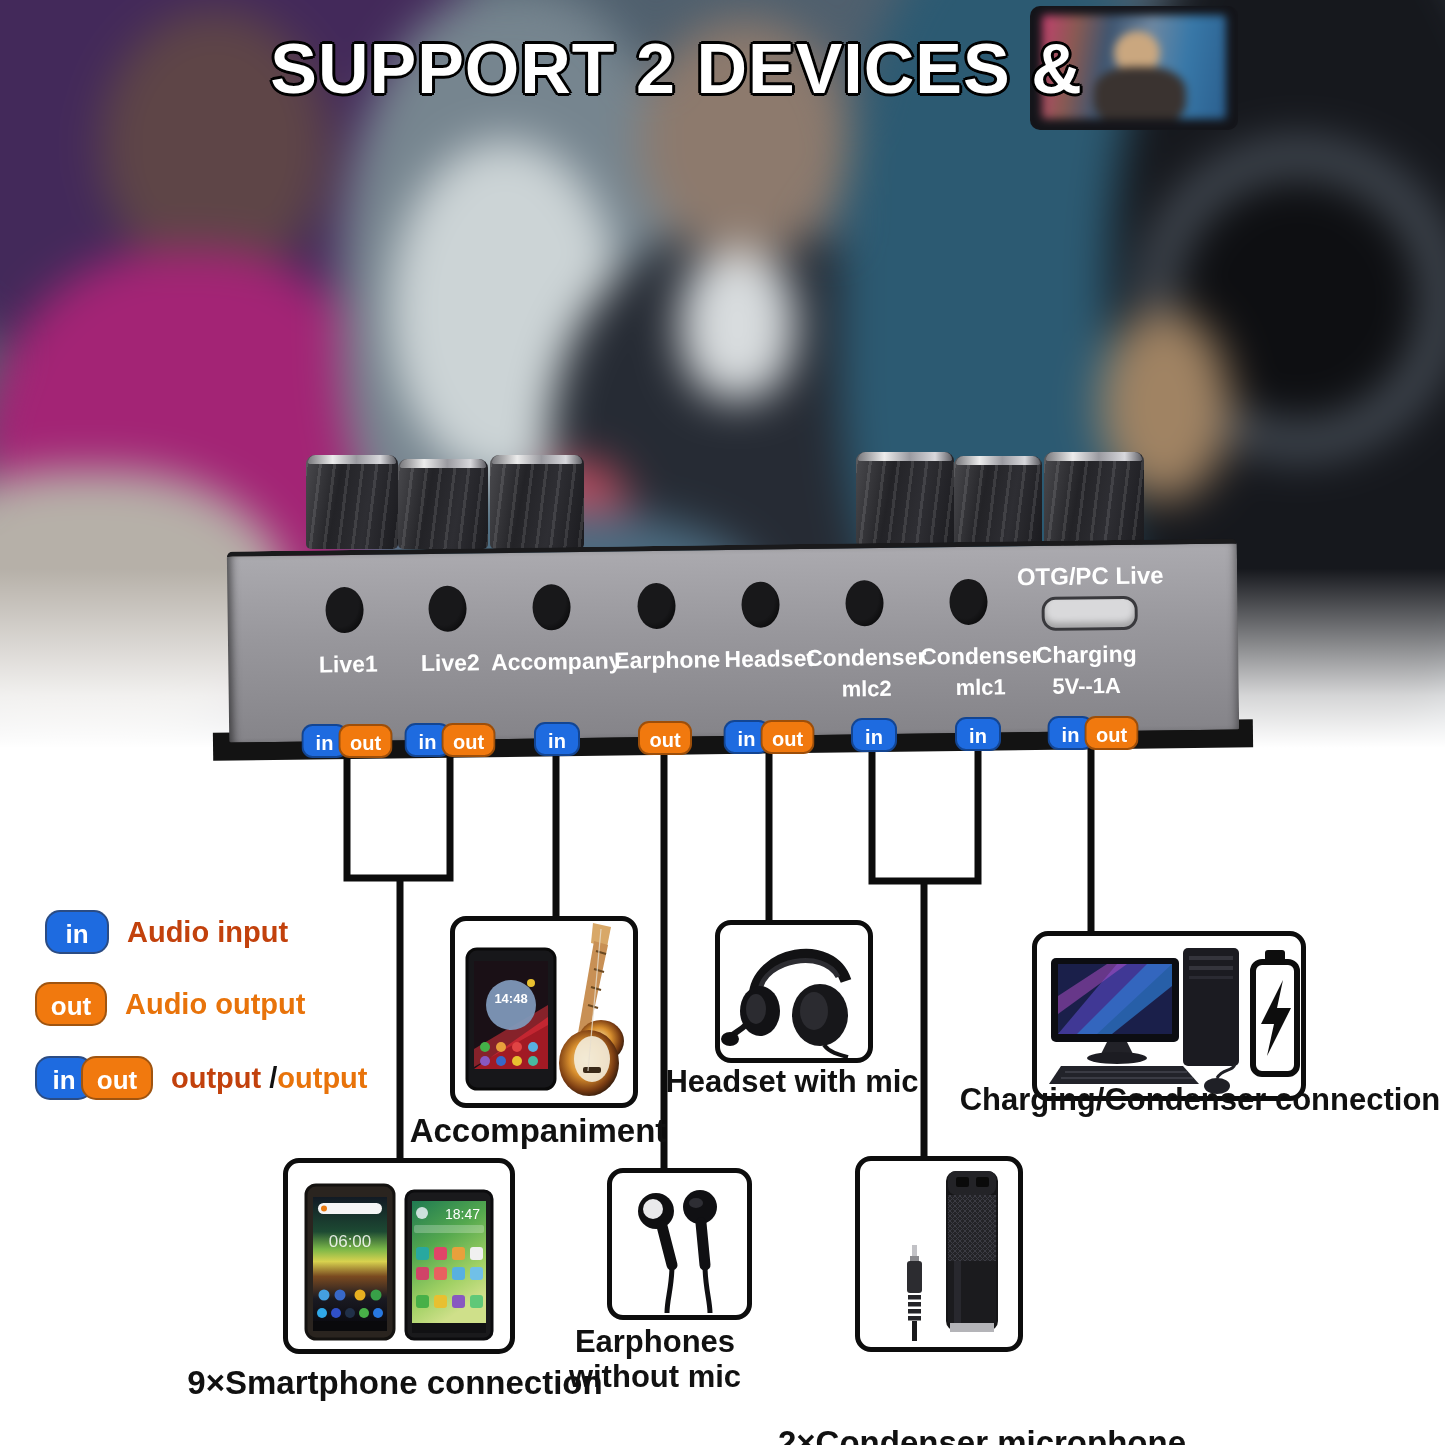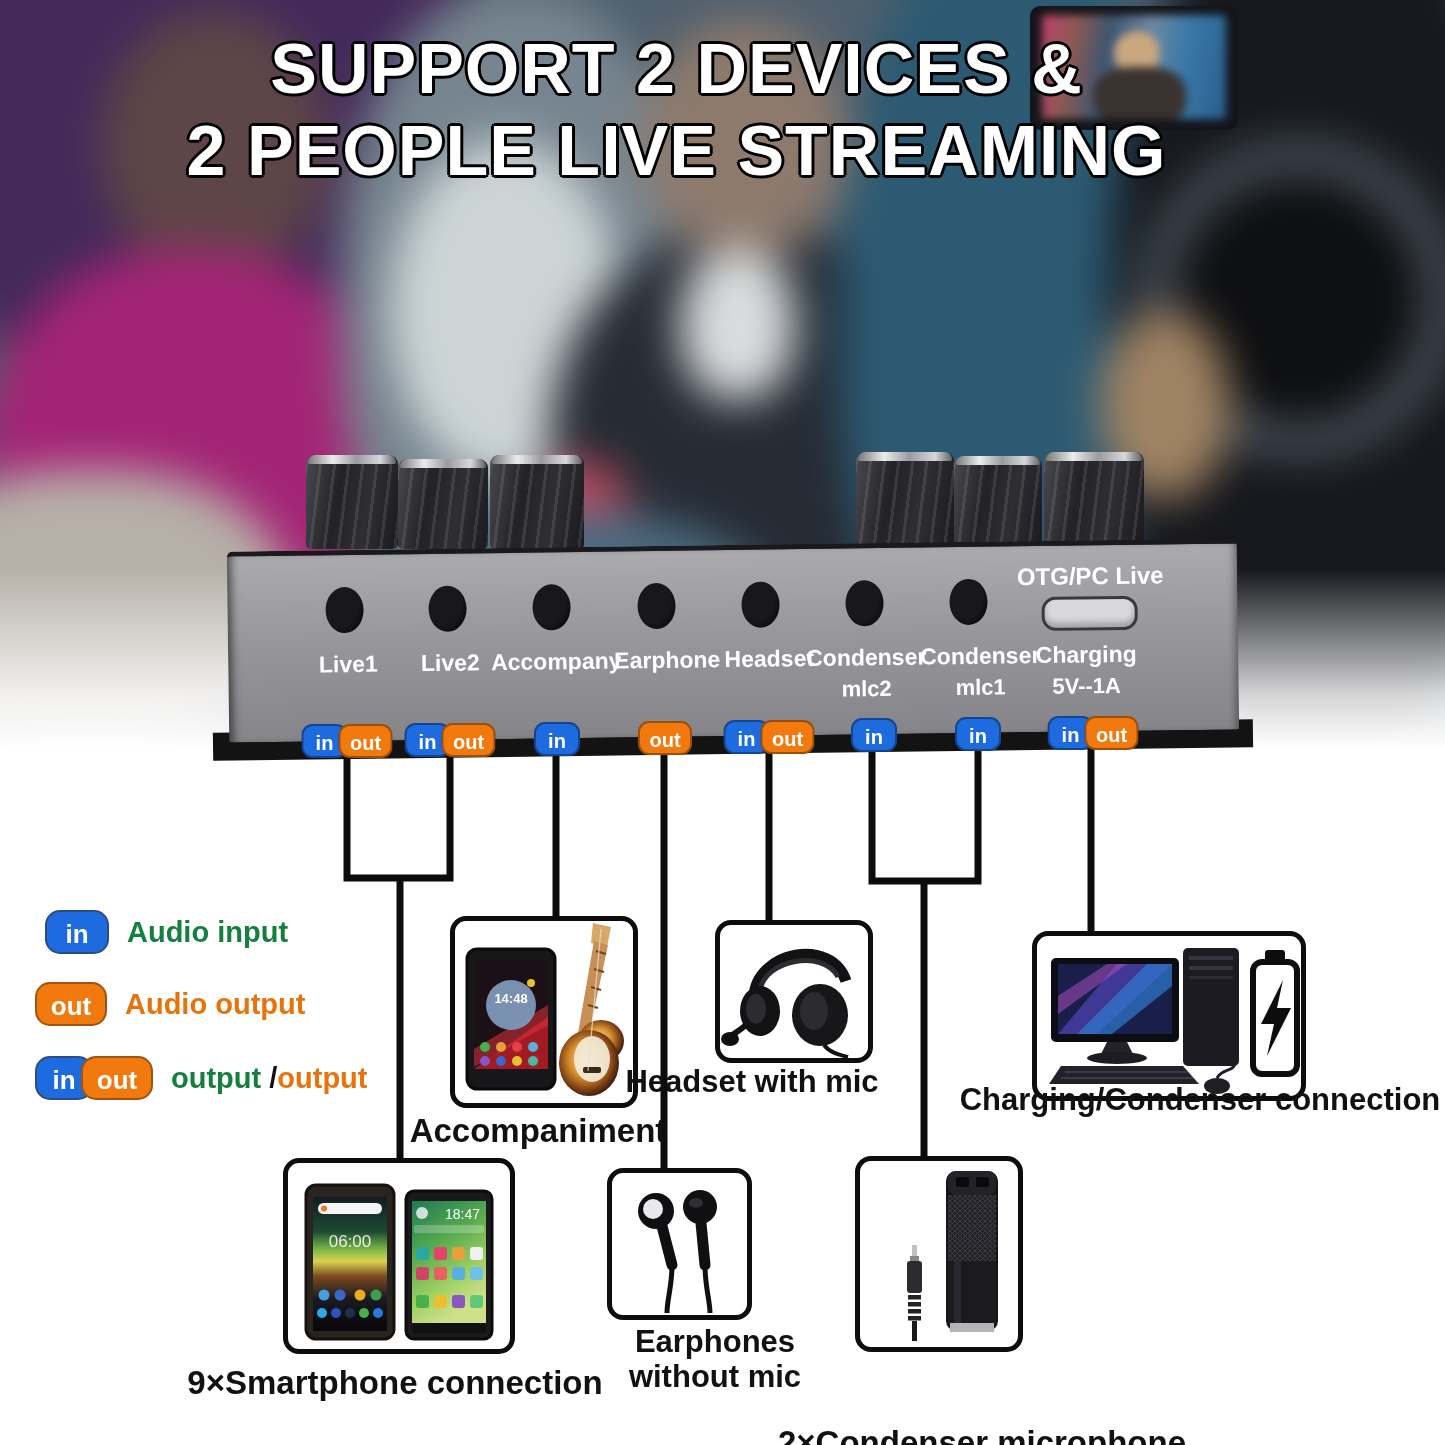--- a/index.html
+++ b/index.html
@@ -72,21 +72,21 @@
   .lines{position:absolute;left:0;top:0;z-index:5;}
 
   
   .legend-row{position:absolute;display:flex;align-items:center;z-index:2;}
   .lpill{height:44px;line-height:44px;border-radius:15px;color:#fff;font-weight:bold;font-size:26px;
          text-align:center;border:2px solid rgba(60,40,20,.45);box-sizing:border-box;}
   .lpill-in{background:#1e6be0;width:64px;}
   .lpill-out{background:#f1790e;width:72px;}
   .legend-row .lpill + .lpill{margin-left:-12px;}
   .ltext{font-weight:bold;font-size:29px;margin-left:18px;white-space:nowrap;}
-  .lt-blue{color:#15803d;} .lt-orange{color:#e8730a;} .lt-black{color:#111;font-weight:bold;}
+  .lt-blue{color:#c2410c;} .lt-orange{color:#e8730a;} .lt-black{color:#111;font-weight:bold;}
 
   
   .dbox{position:absolute;background:#fff;border:5px solid #0d0d0d;border-radius:16px;z-index:7;box-sizing:border-box;}
   .dbox svg{position:absolute;left:0;top:0;}
   .caption{position:absolute;transform:translateX(-50%);color:#111;font-weight:bold;white-space:nowrap;z-index:7;
            text-align:center;}
 </style>
 </head>
 <body>
 
@@ -114,21 +114,20 @@
       <div class="cam-screen">
           <div class="cam-face"></div>
           <div class="cam-suitblob"></div>
         </div>
     </div>
     <div class="photo-fade"></div>
   </div>
 
   <div class="title">
     <div>SUPPORT 2 DEVICES &amp;</div>
-    <div>2 PEOPLE LIVE STREAMING</div>
   </div>
 
   <div class="knob" style="left:306px;top:455px;width:92px;height:94px;"></div>
   <div class="knob" style="left:398px;top:459px;width:90px;height:90px;"></div>
   <div class="knob" style="left:490px;top:455px;width:94px;height:94px;"></div>
   <div class="knob" style="left:856px;top:452px;width:98px;height:94px;"></div>
   <div class="knob" style="left:954px;top:456px;width:88px;height:90px;"></div>
   <div class="knob" style="left:1044px;top:452px;width:100px;height:94px;"></div>
 
   <div class="band"></div>
@@ -279,21 +278,21 @@
       <path d="M40 66 C44 34 104 24 118 52" stroke="#2c2c31" stroke-width="5" fill="none"></path>
       <ellipse cx="40" cy="86" rx="20" ry="25" fill="#121215"></ellipse>
       <ellipse cx="36" cy="84" rx="10" ry="15" fill="#2b2b30"></ellipse>
       <ellipse cx="100" cy="90" rx="28" ry="31" fill="#17171a"></ellipse>
       <ellipse cx="94" cy="86" rx="14" ry="19" fill="#2b2b30"></ellipse>
       <path d="M28 98 C20 106 14 108 10 112" stroke="#121214" stroke-width="6" fill="none"></path>
       <ellipse cx="10" cy="114" rx="9" ry="7" fill="#0e0e10"></ellipse>
       <path d="M104 120 C110 128 120 130 128 132" stroke="#121214" stroke-width="4" fill="none"></path>
     </svg>
   </div>
-  <div class="caption" style="left:752px;top:1064px;font-size:31px;">Headset with mic</div>
+  <div class="caption" style="left:792px;top:1064px;font-size:31px;">Headset with mic</div>
 
   <div class="dbox" style="left:1032px;top:931px;width:274px;height:170px;">
     <svg width="264" height="160" viewBox="0 0 264 160">
       <rect x="146" y="12" width="56" height="118" rx="5" fill="#1b1b21"></rect>
       <rect x="152" y="20" width="44" height="4" fill="#34343c"></rect>
         <rect x="152" y="30" width="44" height="4" fill="#34343c"></rect>
       <rect x="152" y="40" width="44" height="3" fill="#2a2a32"></rect>
       <rect x="14" y="22" width="128" height="84" rx="5" fill="#0c0d12"></rect>
       <rect x="21" y="28" width="114" height="70" fill="#1a1f4a"></rect>
       <polygon points="21,98 80,28 135,28 60,98" fill="#4a3fa8" opacity="0.8"></polygon>
@@ -379,21 +378,21 @@
       <circle cx="44" cy="38" r="18" fill="#0f0f11"></circle>
       <circle cx="41" cy="36" r="10" fill="#e9e9eb"></circle>
       <path d="M50 53 L60 92" stroke="#0f0f11" stroke-width="11" stroke-linecap="round"></path>
       <path d="M60 92 C60 114 55 126 55 140" stroke="#0f0f11" stroke-width="5" fill="none"></path>
       <circle cx="88" cy="34" r="17" fill="#101013"></circle>
       <ellipse cx="84" cy="30" rx="7" ry="5" fill="#2e2e34"></ellipse>
       <path d="M89 50 L93 92" stroke="#101013" stroke-width="11" stroke-linecap="round"></path>
       <path d="M93 92 C93 114 98 128 98 140" stroke="#101013" stroke-width="5" fill="none"></path>
     </svg>
   </div>
-  <div class="caption" style="left:715px;top:1324px;font-size:31px;line-height:35px;">
+  <div class="caption" style="left:655px;top:1324px;font-size:31px;line-height:35px;">
     <div>Earphones</div>
     <div>without mic</div>
   </div>
 
   <div class="dbox" style="left:855px;top:1156px;width:168px;height:196px;">
     <svg width="158" height="186" viewBox="0 0 158 186">
       <defs>
         <pattern id="mesh" width="5" height="5" patternUnits="userSpaceOnUse">
           <rect width="5" height="5" fill="#232327"></rect>
           <path d="M0 0 L5 5 M5 0 L0 5" stroke="#3c3c44" stroke-width="1"></path>

